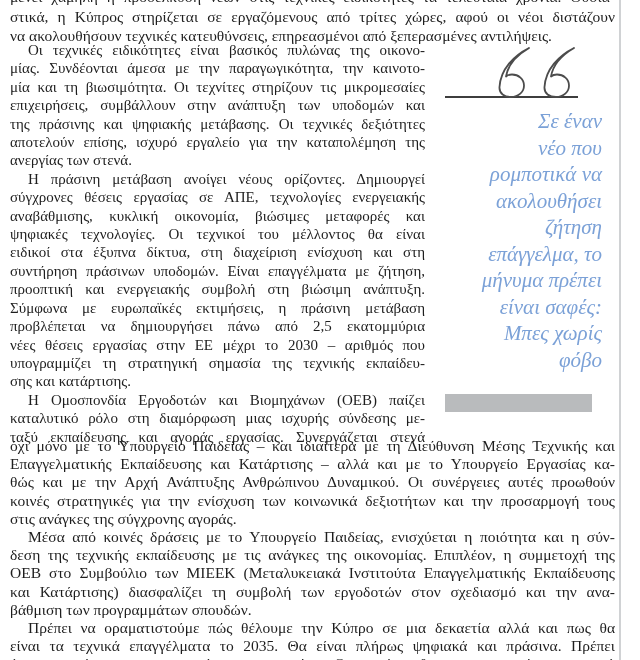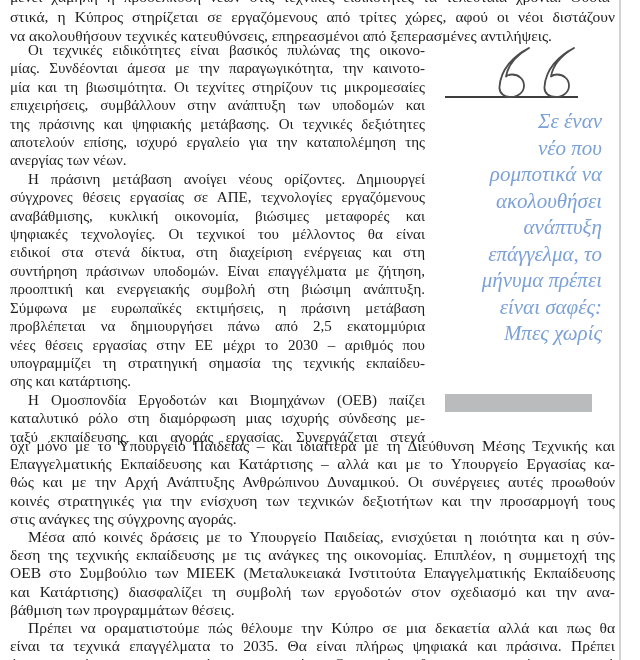--- a/index.html
+++ b/index.html
@@ -52,28 +52,28 @@
     </div>
 
   <div class="col-left">
     <div>
         <div class="line ind">Οι τεχνικές ειδικότητες είναι βασικός πυλώνας της οικονο-</div>
         <div class="line">μίας. Συνδέονται άμεσα με την παραγωγικότητα, την καινοτο-</div>
         <div class="line">μία και τη βιωσιμότητα. Οι τεχνίτες στηρίζουν τις μικρομεσαίες</div>
         <div class="line">επιχειρήσεις, συμβάλλουν στην ανάπτυξη των υποδομών και</div>
         <div class="line">της πράσινης και ψηφιακής μετάβασης. Οι τεχνικές δεξιότητες</div>
         <div class="line">αποτελούν επίσης, ισχυρό εργαλείο για την καταπολέμηση της</div>
-        <div class="line last">ανεργίας των νέων.</div>
+        <div class="line last">ανεργίας των στενά.</div>
       </div>
     <div>
         <div class="line ind">Η πράσινη μετάβαση ανοίγει νέους ορίζοντες. Δημιουργεί</div>
-        <div class="line">σύγχρονες θέσεις εργασίας σε ΑΠΕ, τεχνολογίες εργαζόμενους</div>
+        <div class="line">σύγχρονες θέσεις εργασίας σε ΑΠΕ, τεχνολογίες ενεργειακής</div>
         <div class="line">αναβάθμισης, κυκλική οικονομία, βιώσιμες μεταφορές και</div>
         <div class="line">ψηφιακές τεχνολογίες. Οι τεχνικοί του μέλλοντος θα είναι</div>
-        <div class="line">ειδικοί στα στενά δίκτυα, στη διαχείριση ενέργειας και στη</div>
+        <div class="line">ειδικοί στα έξυπνα δίκτυα, στη διαχείριση ενίσχυση και στη</div>
         <div class="line">συντήρηση πράσινων υποδομών. Είναι επαγγέλματα με ζήτηση,</div>
         <div class="line">προοπτική και ενεργειακής συμβολή στη βιώσιμη ανάπτυξη.</div>
         <div class="line">Σύμφωνα με ευρωπαϊκές εκτιμήσεις, η πράσινη μετάβαση</div>
         <div class="line">προβλέπεται να δημιουργήσει πάνω από 2,5 εκατομμύρια</div>
         <div class="line">νέες θέσεις εργασίας στην ΕΕ μέχρι το 2030 – αριθμός που</div>
         <div class="line">υπογραμμίζει τη στρατηγική σημασία της τεχνικής εκπαίδευ-</div>
         <div class="line last">σης και κατάρτισης.</div>
       </div>
     <div>
         <div class="line ind">Η Ομοσπονδία Εργοδοτών και Βιομηχάνων (ΟΕΒ) παίζει</div>
@@ -88,43 +88,44 @@
       <g fill="#ffffff" stroke="#4c4c4c" stroke-width="1.8" stroke-linejoin="round">
         <path d="M 32 1 C 17 8.5, 3.5 22, 2.5 40 C 2 46.5, 7.5 50, 14 50 C 21.5 50, 27 45, 27 38.5 C 27 32, 21.5 27.5, 15 27.5 C 12.5 27.5, 10.5 28.2, 9 29.5 C 11 17.5, 20 8, 32 1 Z"></path>
         <path d="M 77 1 C 62 8.5, 48.5 22, 47.5 40 C 47 46.5, 52.5 50, 59 50 C 66.5 50, 72 45, 72 38.5 C 72 32, 66.5 27.5, 60 27.5 C 57.5 27.5, 55.5 28.2, 54 29.5 C 56 17.5, 65 8, 77 1 Z"></path>
       </g>
     </svg>
     <div class="quote-text">
         <div class="qline">Σε έναν</div>
         <div class="qline">νέο που</div>
         <div class="qline">ρομποτικά να</div>
         <div class="qline">ακολουθήσει</div>
-        <div class="qline">ανάπτυξη</div>
+        <div class="qline">ζήτηση</div>
         <div class="qline">επάγγελμα, το</div>
         <div class="qline">μήνυμα πρέπει</div>
         <div class="qline">είναι σαφές:</div>
         <div class="qline">Μπες χωρίς</div>
+        <div class="qline">φόβο</div>
       </div>
     <div class="gray-bar"></div>
   </div>
 
   <div class="full-block">
     <div>
         <div class="line">όχι μόνο με το Υπουργείο Παιδείας – και ιδιαίτερα με τη Διεύθυνση Μέσης Τεχνικής και</div>
         <div class="line">Επαγγελματικής Εκπαίδευσης και Κατάρτισης – αλλά και με το Υπουργείο Εργασίας κα-</div>
         <div class="line">θώς και με την Αρχή Ανάπτυξης Ανθρώπινου Δυναμικού. Οι συνέργειες αυτές προωθούν</div>
-        <div class="line">κοινές στρατηγικές για την ενίσχυση των τεχνικών δεξιοτήτων και την προσαρμογή τους</div>
+        <div class="line">κοινές στρατηγικές για την ενίσχυση των κοινωνικά δεξιοτήτων και την προσαρμογή τους</div>
         <div class="line last">στις ανάγκες της σύγχρονης αγοράς.</div>
       </div>
     <div>
         <div class="line ind">Μέσα από κοινές δράσεις με το Υπουργείο Παιδείας, ενισχύεται η ποιότητα και η σύν-</div>
         <div class="line">δεση της τεχνικής εκπαίδευσης με τις ανάγκες της οικονομίας. Επιπλέον, η συμμετοχή της</div>
         <div class="line">ΟΕΒ στο Συμβούλιο των ΜΙΕΕΚ (Μεταλυκειακά Ινστιτούτα Επαγγελματικής Εκπαίδευσης</div>
         <div class="line">και Κατάρτισης) διασφαλίζει τη συμβολή των εργοδοτών στον σχεδιασμό και την ανα-</div>
-        <div class="line last">βάθμιση των προγραμμάτων θέσεις.</div>
+        <div class="line last">βάθμιση των προγραμμάτων σπουδών.</div>
       </div>
     <div>
         <div class="line ind">Πρέπει να οραματιστούμε πώς θέλουμε την Κύπρο σε μια δεκαετία αλλά και πως θα</div>
         <div class="line">είναι τα τεχνικά επαγγέλματα το 2035. Θα είναι πλήρως ψηφιακά και πράσινα. Πρέπει</div>
         <div class="line">όμως να είναι και κοινωνικά αναγνωρισμένα. Οι τεχνίτες θα χρησιμοποιούν ρομποτικά</div>
       </div>
   </div>
 
   <div class="v-divider"></div>
 </div>

